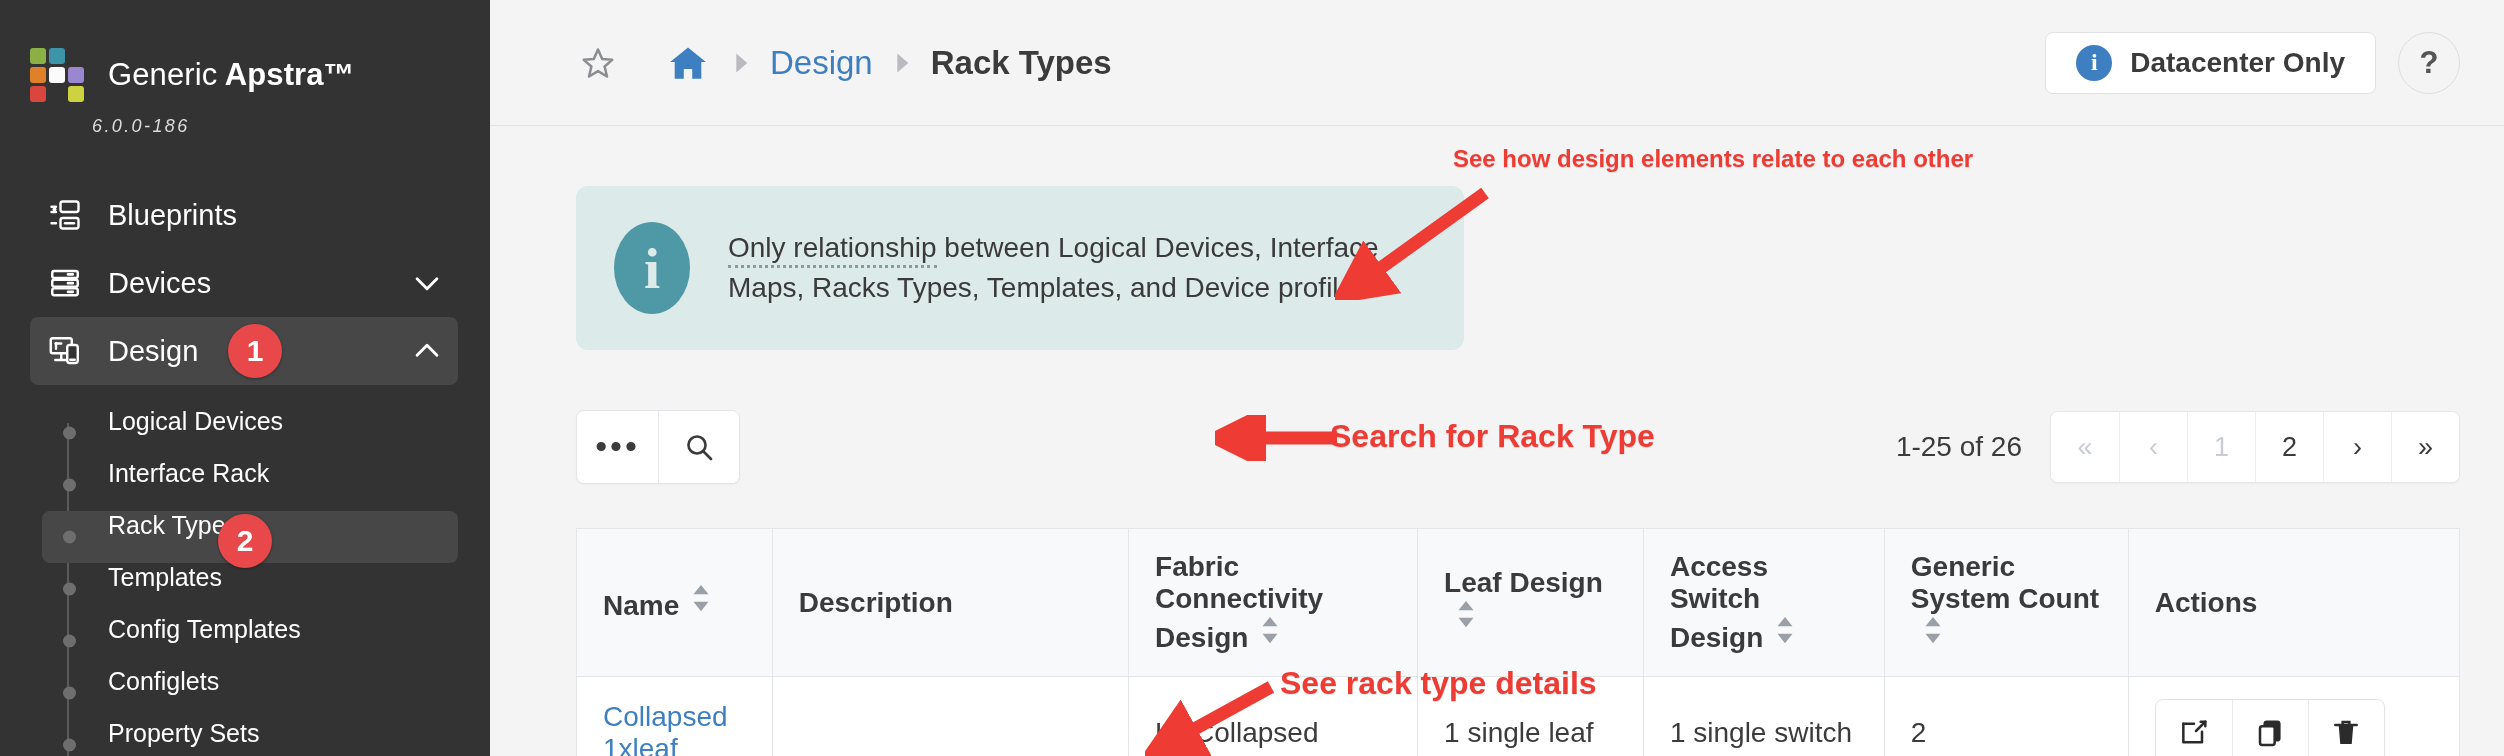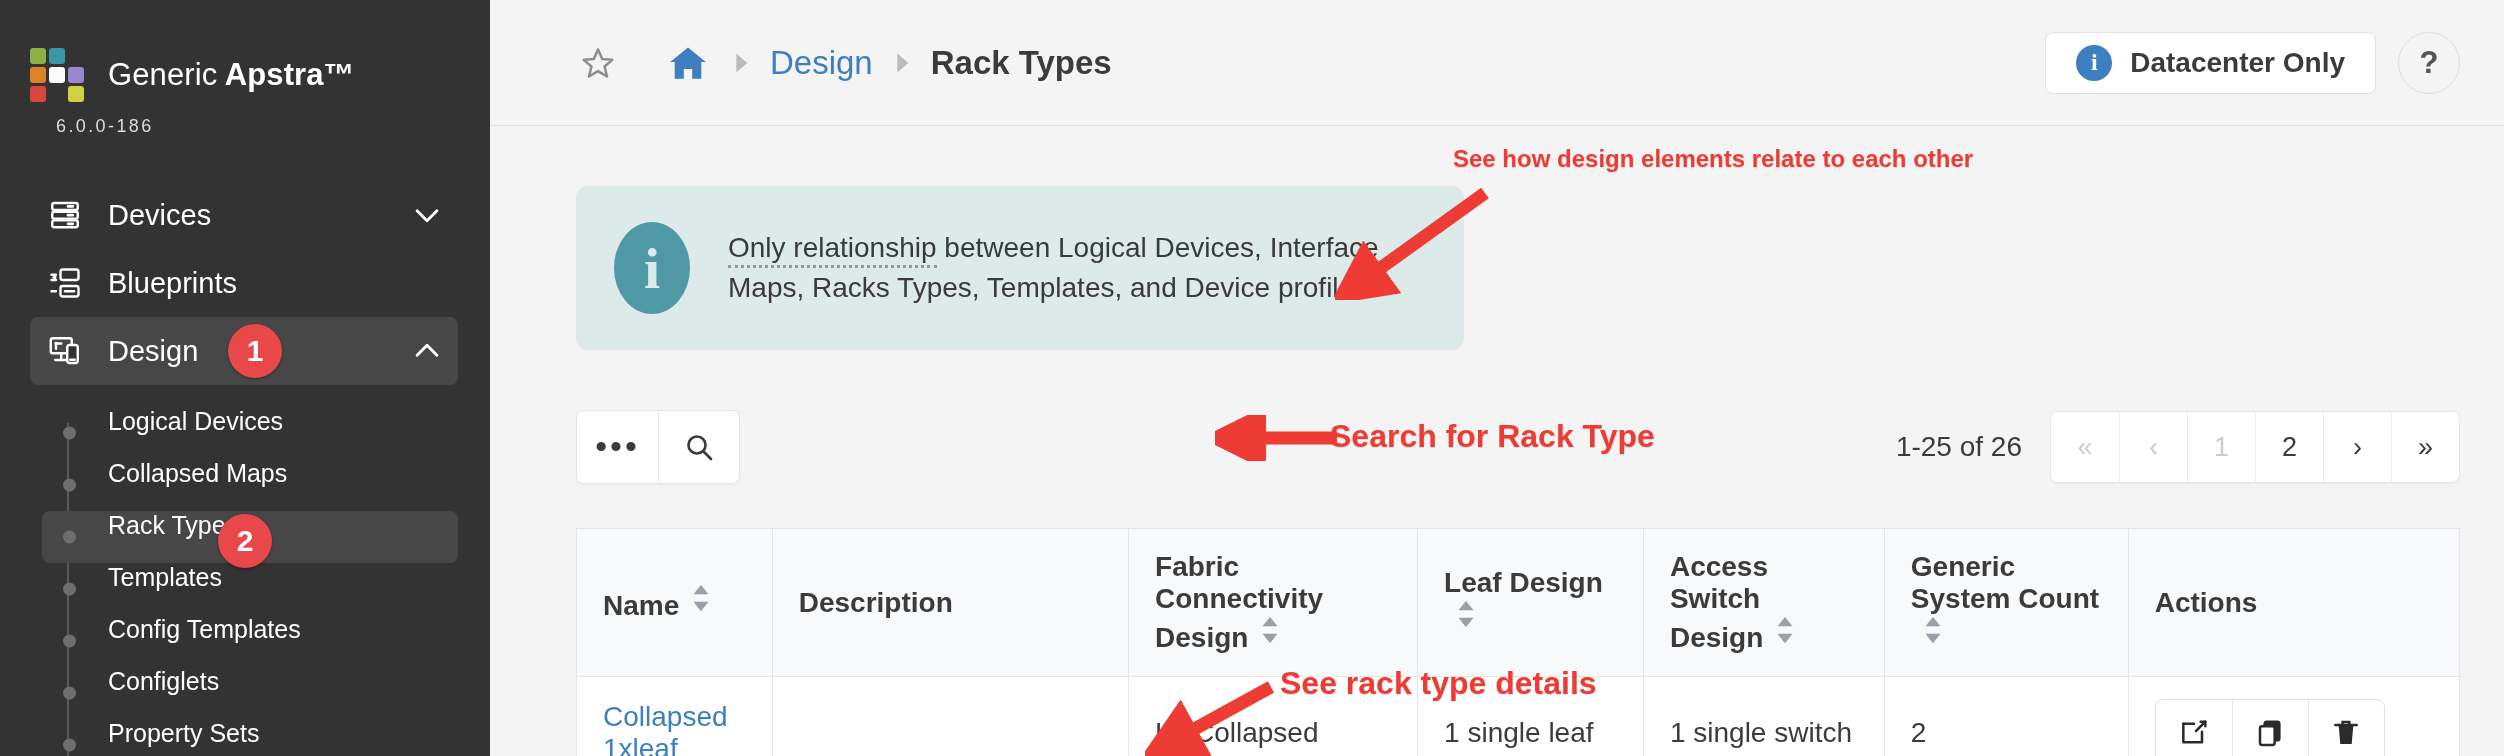--- a/index.html
+++ b/index.html
@@ -24,22 +24,22 @@
     display: grid; grid-template-columns: repeat(3, 16px); grid-template-rows: repeat(3, 16px);
     gap: 3px; flex: 0 0 auto;
   }
   .logo-cell { border-radius: 3px; }
   .brand-name {
     margin-left: 24px; font-size: 31px; letter-spacing: .1px; white-space: nowrap;
   }
   .brand-name .thin { font-weight: 400; }
   .brand-name .bold { font-weight: 700; }
   .version {
-    margin-top: 14px; padding-left: 56px;
-    font-size: 18px; letter-spacing: 2.4px; color: #dcdcdc; font-weight: 400;
+    margin-top: 14px; padding-left: 92px;
+    font-size: 18px; letter-spacing: 2.4px; color: #dcdcdc; font-weight: 400; font-style: italic;
   }
 
   .nav { margin-top: 44px; }
   .nav-item {
     position: relative;
     display: flex; align-items: center;
     height: 68px; margin: 0 32px 0 30px;
     border-radius: 8px; padding: 0 14px;
     cursor: pointer;
   }
@@ -242,45 +242,45 @@
         </div>
         <div class="brand-name"><span class="thin">Generic</span><span class="bold"> Apstra™</span></div>
       </div>
       <div class="version">6.0.0-186</div>
     </div>
 
     <nav class="nav">
       <div class="nav-item">
         <span class="nav-ico">
           <svg viewBox="0 0 24 24" fill="none" stroke="#fff" stroke-width="1.6">
-            <rect x="3.5" y="4" width="17" height="4.6" rx="1.3"></rect>
-            <rect x="3.5" y="9.8" width="17" height="4.6" rx="1.3"></rect>
-            <rect x="3.5" y="15.6" width="17" height="4.6" rx="1.3"></rect>
-            <path d="M14 6.3h3.2M14 12.1h3.2M14 17.9h3.2" stroke-linecap="round" stroke-width="1.8"></path>
-          </svg>
-        </span>
-        <span class="nav-label">Devices</span>
-        <span class="chevron">
-          <svg viewBox="0 0 24 24" fill="none" stroke="#fff" stroke-width="2" stroke-linecap="round" stroke-linejoin="round">
-              <polyline points="5,9 12,16 19,9"></polyline>
-            </svg>
-        </span>
-      </div>
-
-      <div class="nav-item">
-        <span class="nav-ico">
-          <svg viewBox="0 0 24 24" fill="none" stroke="#fff" stroke-width="1.6">
             <rect x="9" y="3" width="12" height="7" rx="1.5"></rect>
             <rect x="9" y="14" width="12" height="7" rx="1.5"></rect>
             <path d="M3 6.5h3M3 10h3M3 17.5h3" stroke-linecap="round"></path>
             <circle cx="5" cy="8.2" r="1.3" fill="#fff" stroke="none"></circle>
             <path d="M12 17.5h6" stroke-linecap="round"></path>
           </svg>
         </span>
         <span class="nav-label">Blueprints</span>
+      </div>
+
+      <div class="nav-item">
+        <span class="nav-ico">
+          <svg viewBox="0 0 24 24" fill="none" stroke="#fff" stroke-width="1.6">
+            <rect x="3.5" y="4" width="17" height="4.6" rx="1.3"></rect>
+            <rect x="3.5" y="9.8" width="17" height="4.6" rx="1.3"></rect>
+            <rect x="3.5" y="15.6" width="17" height="4.6" rx="1.3"></rect>
+            <path d="M14 6.3h3.2M14 12.1h3.2M14 17.9h3.2" stroke-linecap="round" stroke-width="1.8"></path>
+          </svg>
+        </span>
+        <span class="nav-label">Devices</span>
+        <span class="chevron">
+          <svg viewBox="0 0 24 24" fill="none" stroke="#fff" stroke-width="2" stroke-linecap="round" stroke-linejoin="round">
+              <polyline points="5,9 12,16 19,9"></polyline>
+            </svg>
+        </span>
       </div>
 
       <div class="nav-item active">
         <span class="nav-ico">
           <svg viewBox="0 0 24 24" fill="none" stroke="#fff" stroke-width="1.6">
             <rect x="2.5" y="3.5" width="14" height="10" rx="1.4"></rect>
             <path d="M9.5 13.5v4.5M5.5 18h8" stroke-linecap="round"></path>
             <rect x="13.5" y="8" width="7" height="12" rx="1.6" fill="#333"></rect>
             <circle cx="6" cy="7" r="1.1" fill="#fff" stroke="none"></circle>
             <path d="M6 8.1v2.4M6 7h3.5" stroke-linecap="round"></path>
@@ -299,21 +299,21 @@
 
     <div class="subnav">
       <div class="subrail"></div>
 
       <div class="sub-item">
         <span class="sub-dot"></span>
         <span class="sub-label">Logical Devices</span>
       </div>
       <div class="sub-item">
         <span class="sub-dot"></span>
-        <span class="sub-label">Collapsed Maps</span>
+        <span class="sub-label">Interface Rack</span>
       </div>
       <div class="sub-item active">
         <span class="sub-dot"></span>
         <span class="sub-label">Rack Types</span>
         <span class="badge" id="badge-rack">2</span>
       </div>
       <div class="sub-item">
         <span class="sub-dot"></span>
         <span class="sub-label">Templates</span>
       </div>

